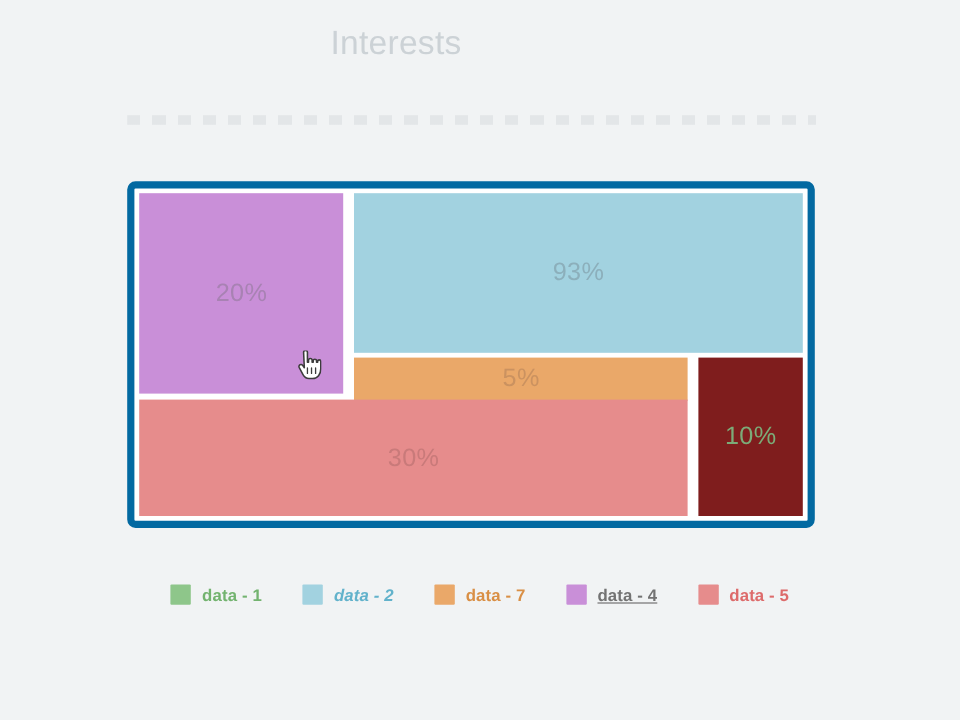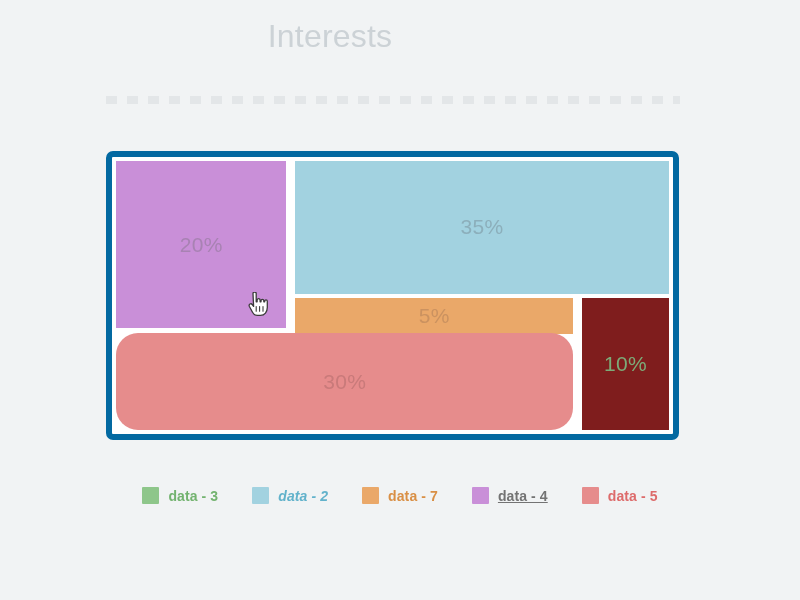--- a/index.html
+++ b/index.html
@@ -15,21 +15,21 @@
     position: relative;
   }
 
   
   #chart-title {
     position: absolute;
     top: 14px;
     left: 0;
     width: 660px;
     text-align: center;
-    font-size: 32px;
+    font-size: 28px;
     font-weight: 400;
     color: #ccd2d6;
     letter-spacing: 0.2px;
     line-height: 44px;
   }
 
   
   #separator {
     position: absolute;
     top: 96px;
@@ -125,38 +125,38 @@
 <div id="chart-title">Interests</div>
 
 <div id="separator"></div>
 
 <div id="treemap-frame">
   <div id="treemap-plot">
       <div class="tm-node" style="left: 0%; top: 0%; width: 30.8%; height: 62.2%; background: rgb(201, 143, 216);">
         <span class="tm-label" style="color: rgb(168, 130, 179);">20%</span>
       </div>
       <div class="tm-node" style="left: 32.4%; top: 0%; width: 67.6%; height: 49.3%; background: rgb(162, 210, 224);">
-        <span class="tm-label" style="color: rgb(140, 175, 187);">35%</span>
+        <span class="tm-label" style="color: rgb(140, 175, 187);">93%</span>
       </div>
       <div class="tm-node" style="left: 32.4%; top: 51%; width: 50.3%; height: 13.2%; background: rgb(234, 168, 105);">
         <span class="tm-label" style="color: rgb(203, 146, 96);">5%</span>
       </div>
-      <div class="tm-node" style="left: 0%; top: 64%; width: 82.7%; height: 36%; background: rgb(230, 140, 140); border-radius: 22px;">
+      <div class="tm-node" style="left: 0%; top: 64%; width: 82.7%; height: 36%; background: rgb(230, 140, 140);">
         <span class="tm-label" style="color: rgb(201, 122, 122);">30%</span>
       </div>
       <div class="tm-node" style="left: 84.3%; top: 51%; width: 15.7%; height: 49%; background: #7f1d1d;">
         <span class="tm-label" style="color: rgb(124, 171, 120);">10%</span>
       </div>
     </div>
 </div>
 
 <div id="legend">
     <div class="legend-item">
       <span class="legend-swatch" style="background: rgb(142, 198, 138);"></span>
-      <span class="legend-text" style="color: rgb(115, 179, 111);">data - 3</span>
+      <span class="legend-text" style="color: rgb(115, 179, 111);">data - 1</span>
     </div>
     <div class="legend-item">
       <span class="legend-swatch" style="background: rgb(162, 210, 224);"></span>
       <span class="legend-text" style="color: rgb(98, 178, 203); font-style: italic;">data - 2</span>
     </div>
     <div class="legend-item">
       <span class="legend-swatch" style="background: rgb(234, 168, 105);"></span>
       <span class="legend-text" style="color: rgb(217, 143, 69);">data - 7</span>
     </div>
     <div class="legend-item">

